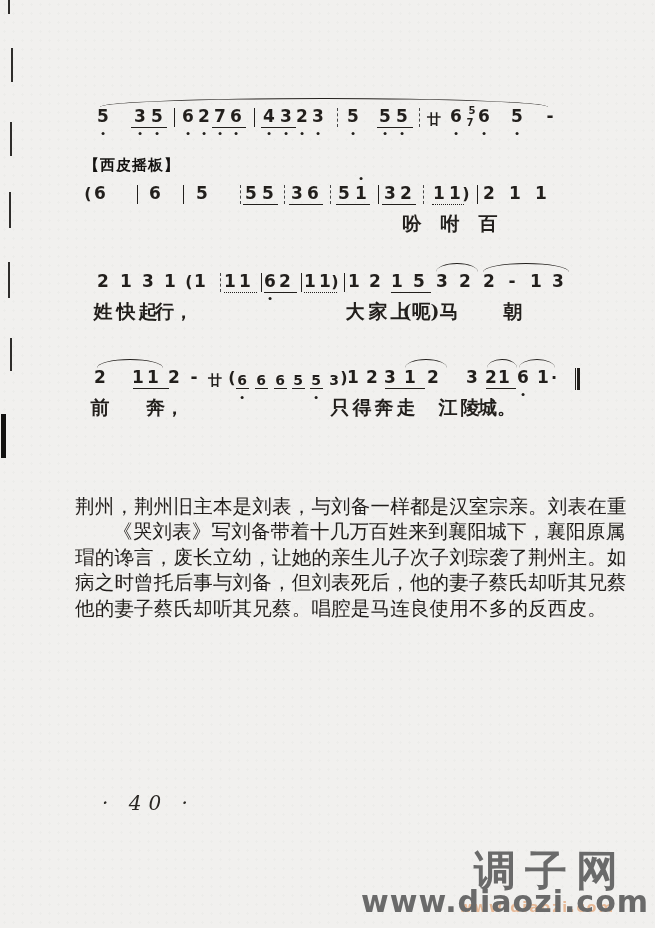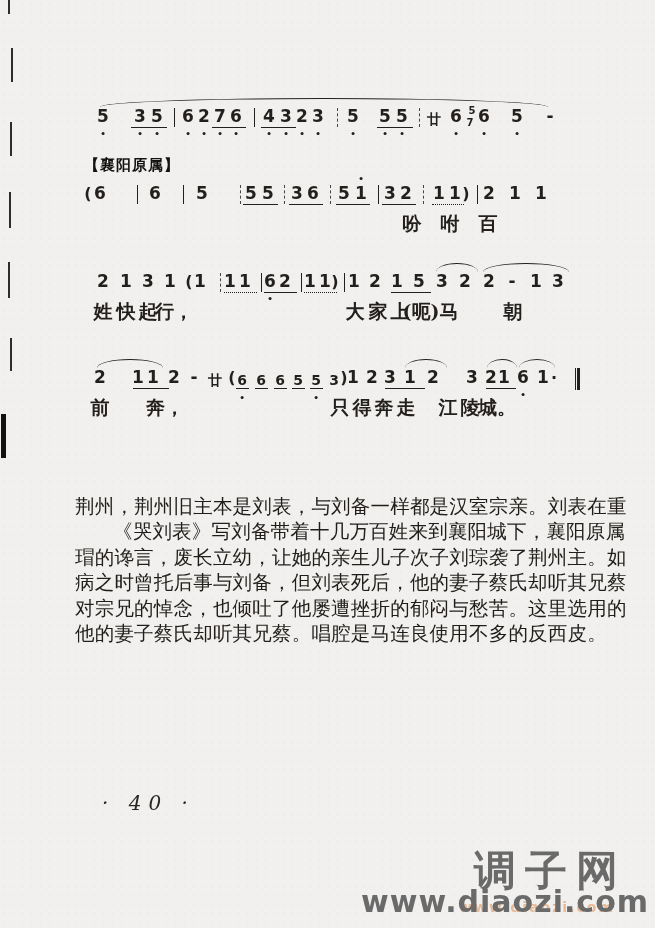--- a/index.html
+++ b/index.html
@@ -123,21 +123,21 @@
       <span class="n g" style="left: 470px; top: 7px;">7</span>
       <span class="n ld" style="left: 484px;">6</span>
       <span class="n ld" style="left: 517px;">5</span>
       <span class="n d" style="left: 550px;">-</span>
       <div class="ul" style="left: 131px; width: 36px;"></div>
       <div class="ul" style="left: 212px; width: 34px;"></div>
       <div class="ul" style="left: 261px; width: 35px;"></div>
       <div class="ul" style="left: 377px; width: 36px;"></div>
     </div>
 
-  <div class="section-label">【襄阳原属】</div>
+  <div class="section-label">【西皮摇板】</div>
 
   <div class="mline" style="top:183px">
       <span class="n p" style="left: 88px;">(</span>
       <span class="n" style="left: 100px;">6</span>
       <span class="bar" style="left: 137px;"></span>
       <span class="n" style="left: 155px;">6</span>
       <span class="bar" style="left: 183px;"></span>
       <span class="n" style="left: 202px;">5</span>
       <span class="dbar" style="left: 240px;"></span>
       <span class="n" style="left: 251px;">5</span>
@@ -261,21 +261,20 @@
       <span class="lyr" style="left: 448px;">江</span>
       <span class="lyr" style="left: 470px;">陵</span>
       <span class="lyr" style="left: 497px;">城。</span>
     </div>
 
   <div class="paragraph" id="paragraph">
       <div class="pline">荆州，荆州旧主本是刘表，与刘备一样都是汉室宗亲。刘表在重</div>
       <div class="pline indent">《哭刘表》写刘备带着十几万百姓来到襄阳城下，襄阳原属</div>
       <div class="pline">瑁的谗言，废长立幼，让她的亲生儿子次子刘琮袭了荆州主。如</div>
       <div class="pline">病之时曾托后事与刘备，但刘表死后，他的妻子蔡氏却听其兄蔡</div>
-      <div class="pline">对宗兄的悼念，也倾吐了他屡遭挫折的郁闷与愁苦。这里选用的</div>
       <div class="pline">他的妻子蔡氏却听其兄蔡。唱腔是马连良使用不多的反西皮。</div>
     </div>
 
   <div class="pageno">· 40 ·</div>
 
   <div class="wm-accent">www.diaozi.com</div>
   <div class="wm-name" style="color: rgb(106, 106, 106);">调子网</div>
   <div class="wm-url" style="color: rgb(106, 106, 106);">www.diaozi.com</div>
 
 </div>

